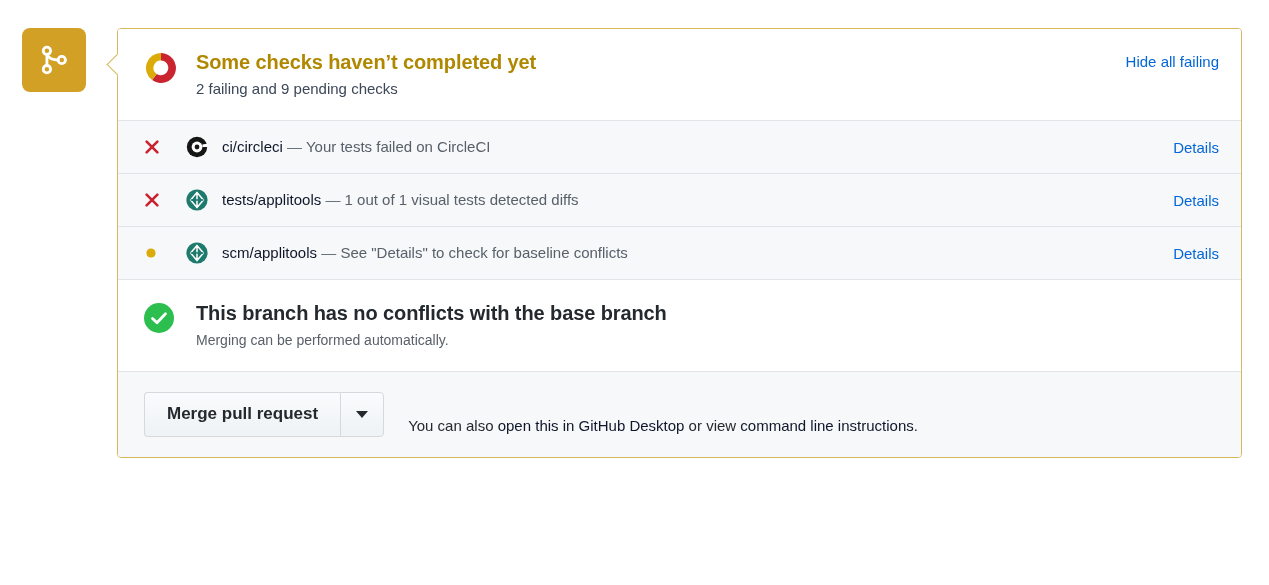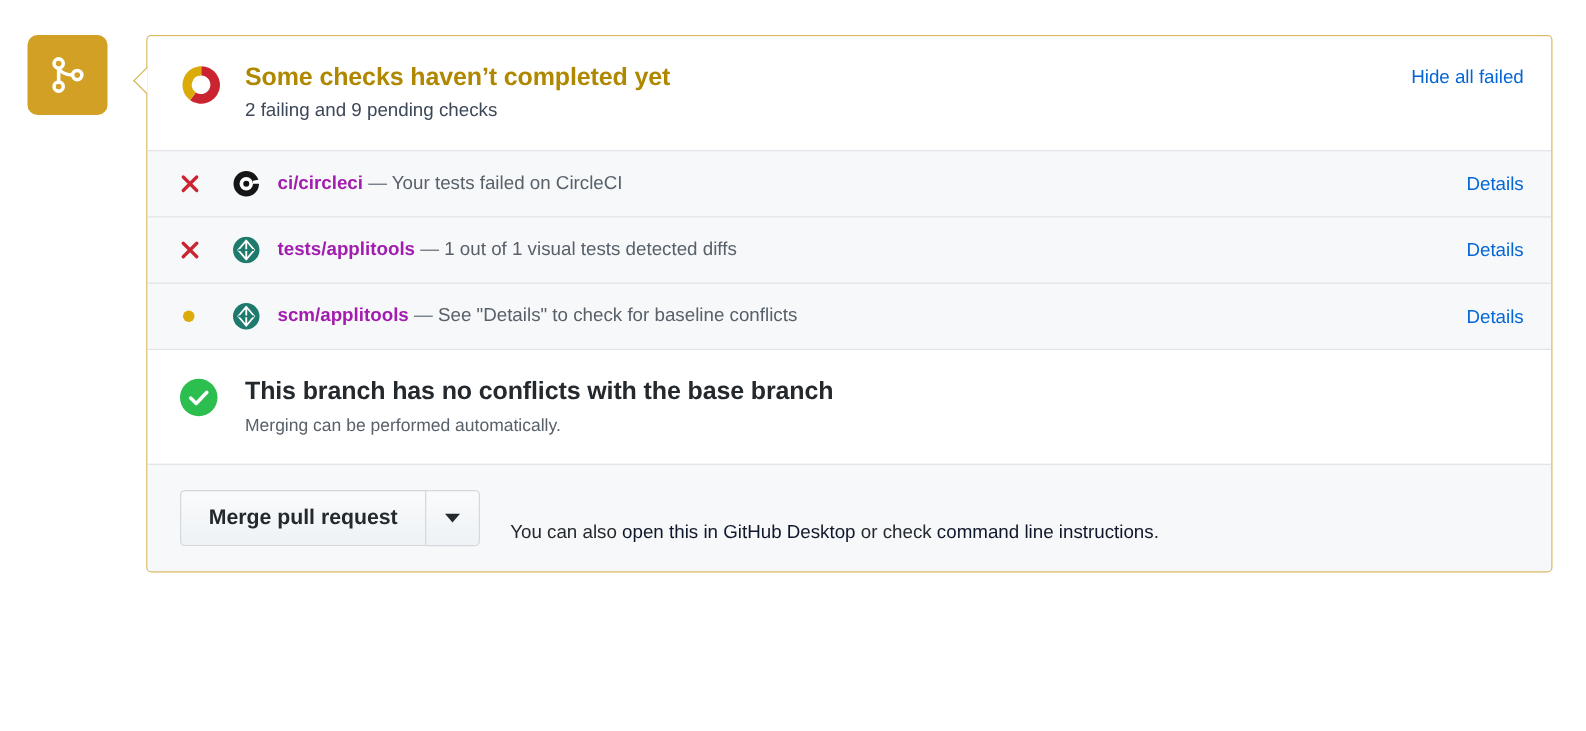--- a/index.html
+++ b/index.html
@@ -146,22 +146,22 @@
     padding-left: 14px;
     font-size: 15px;
     color: #586069;
     line-height: 22px;
     min-width: 0;
     white-space: nowrap;
     overflow: hidden;
     text-overflow: ellipsis;
   }
   .check-context {
-    font-weight: bold;
-    color: #a21caf;
+    font-weight: normal;
+    color: #0f172a;
   }
   .check-sep { color: #6a737d; }
   .details-link {
     flex: 0 0 auto;
     font-size: 15px;
     font-weight: normal;
     color: #0366d6;
     white-space: nowrap;
     cursor: pointer;
     text-decoration: none;
@@ -285,21 +285,21 @@
       <div class="status-header-icon">
         <svg width="34" height="34" viewBox="0 0 34 34" aria-hidden="true">
           <path d="M17 2 A15 15 0 1 1 8.1 29.1 L12.7 22.9 A7.4 7.4 0 1 0 17 9.4 Z" fill="#cb2431"></path>
           <path d="M8.1 29.1 A15 15 0 0 1 17 2 L17 9.4 A7.4 7.4 0 0 0 12.7 22.9 Z" fill="#dbab09"></path>
         </svg>
       </div>
       <div class="status-header-text">
         <div class="status-title">Some checks haven’t completed yet</div>
         <div class="status-subtitle">2 failing and 9 pending checks</div>
       </div>
-      <a class="hide-checks-link">Hide all failed</a>
+      <a class="hide-checks-link">Hide all failing</a>
     </div>
 
     <div class="check-row">
       <span class="check-state">
         <svg width="16" height="16" viewBox="0 0 16 16" aria-hidden="true">
           <path d="M2.6 2.6 L13.4 13.4 M13.4 2.6 L2.6 13.4" stroke="#cb2431" stroke-width="2.6" stroke-linecap="round"></path>
         </svg>
       </span>
       <span class="check-avatar">
         <svg width="22" height="22" viewBox="0 0 22 22" aria-hidden="true">
@@ -367,18 +367,18 @@
     </div>
 
     <div class="merge-footer">
       <div class="merge-btn-group">
         <button class="merge-btn">Merge pull request</button>
         <button class="merge-caret-btn">
           <span class="caret-down"></span>
         </button>
       </div>
       <div class="merge-hint">
-        <span>You can also </span><a>open this in GitHub Desktop</a><span> or check </span><a>command line instructions</a><span>.</span>
+        <span>You can also </span><a>open this in GitHub Desktop</a><span> or view </span><a>command line instructions</a><span>.</span>
       </div>
     </div>
 
   </div>
 </div>
 
 </body></html>

